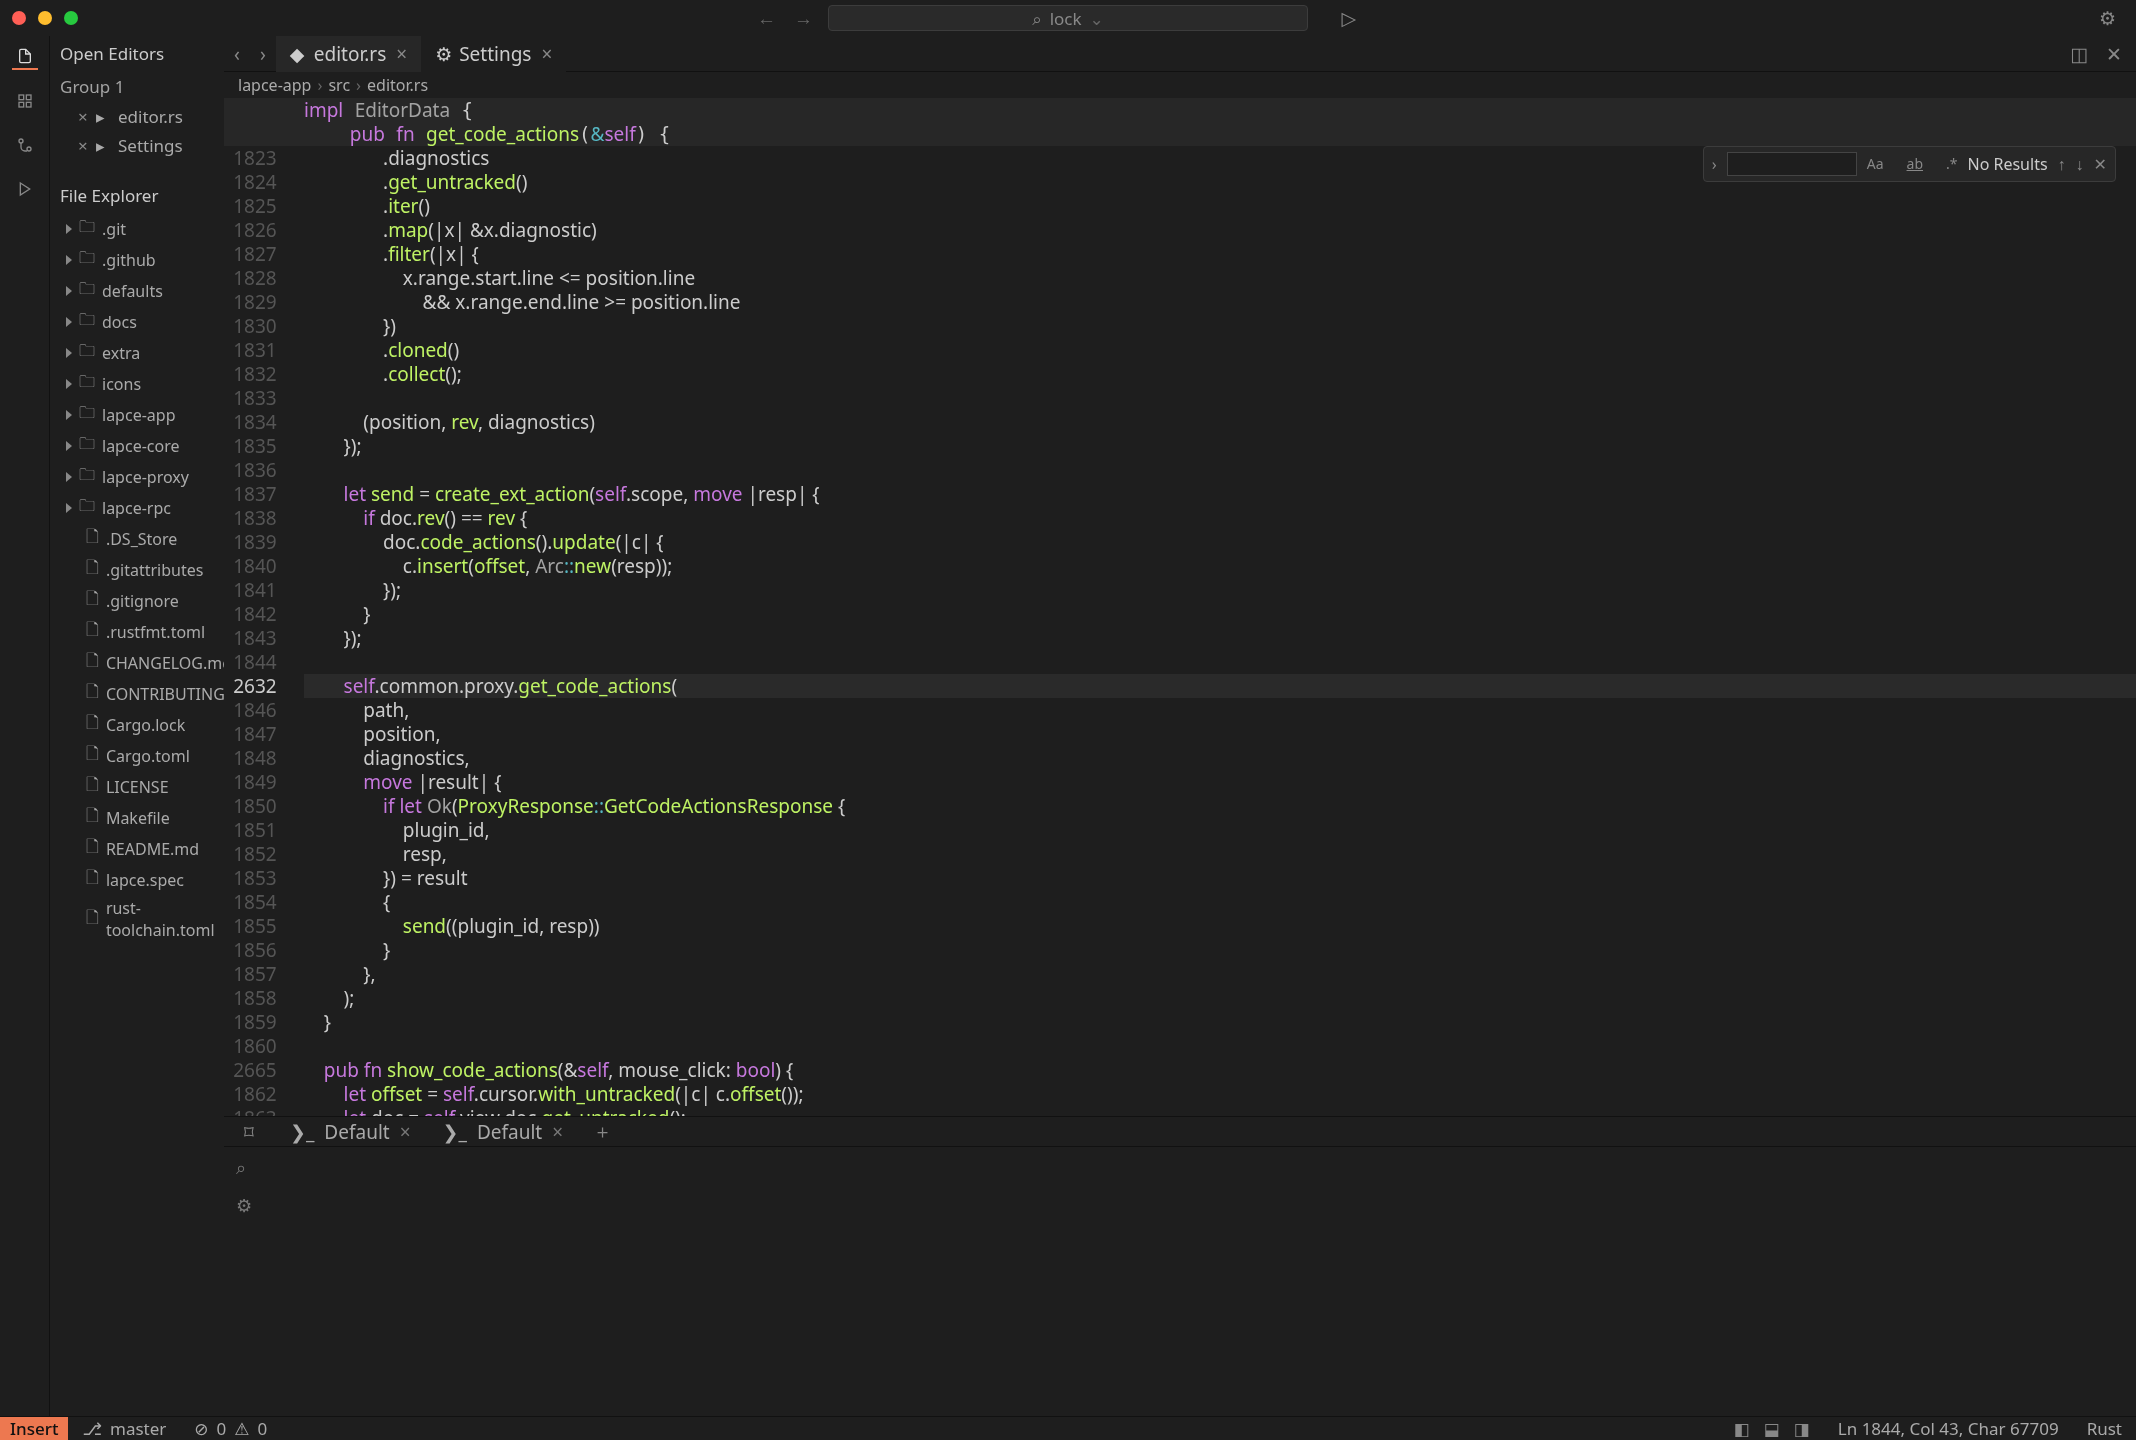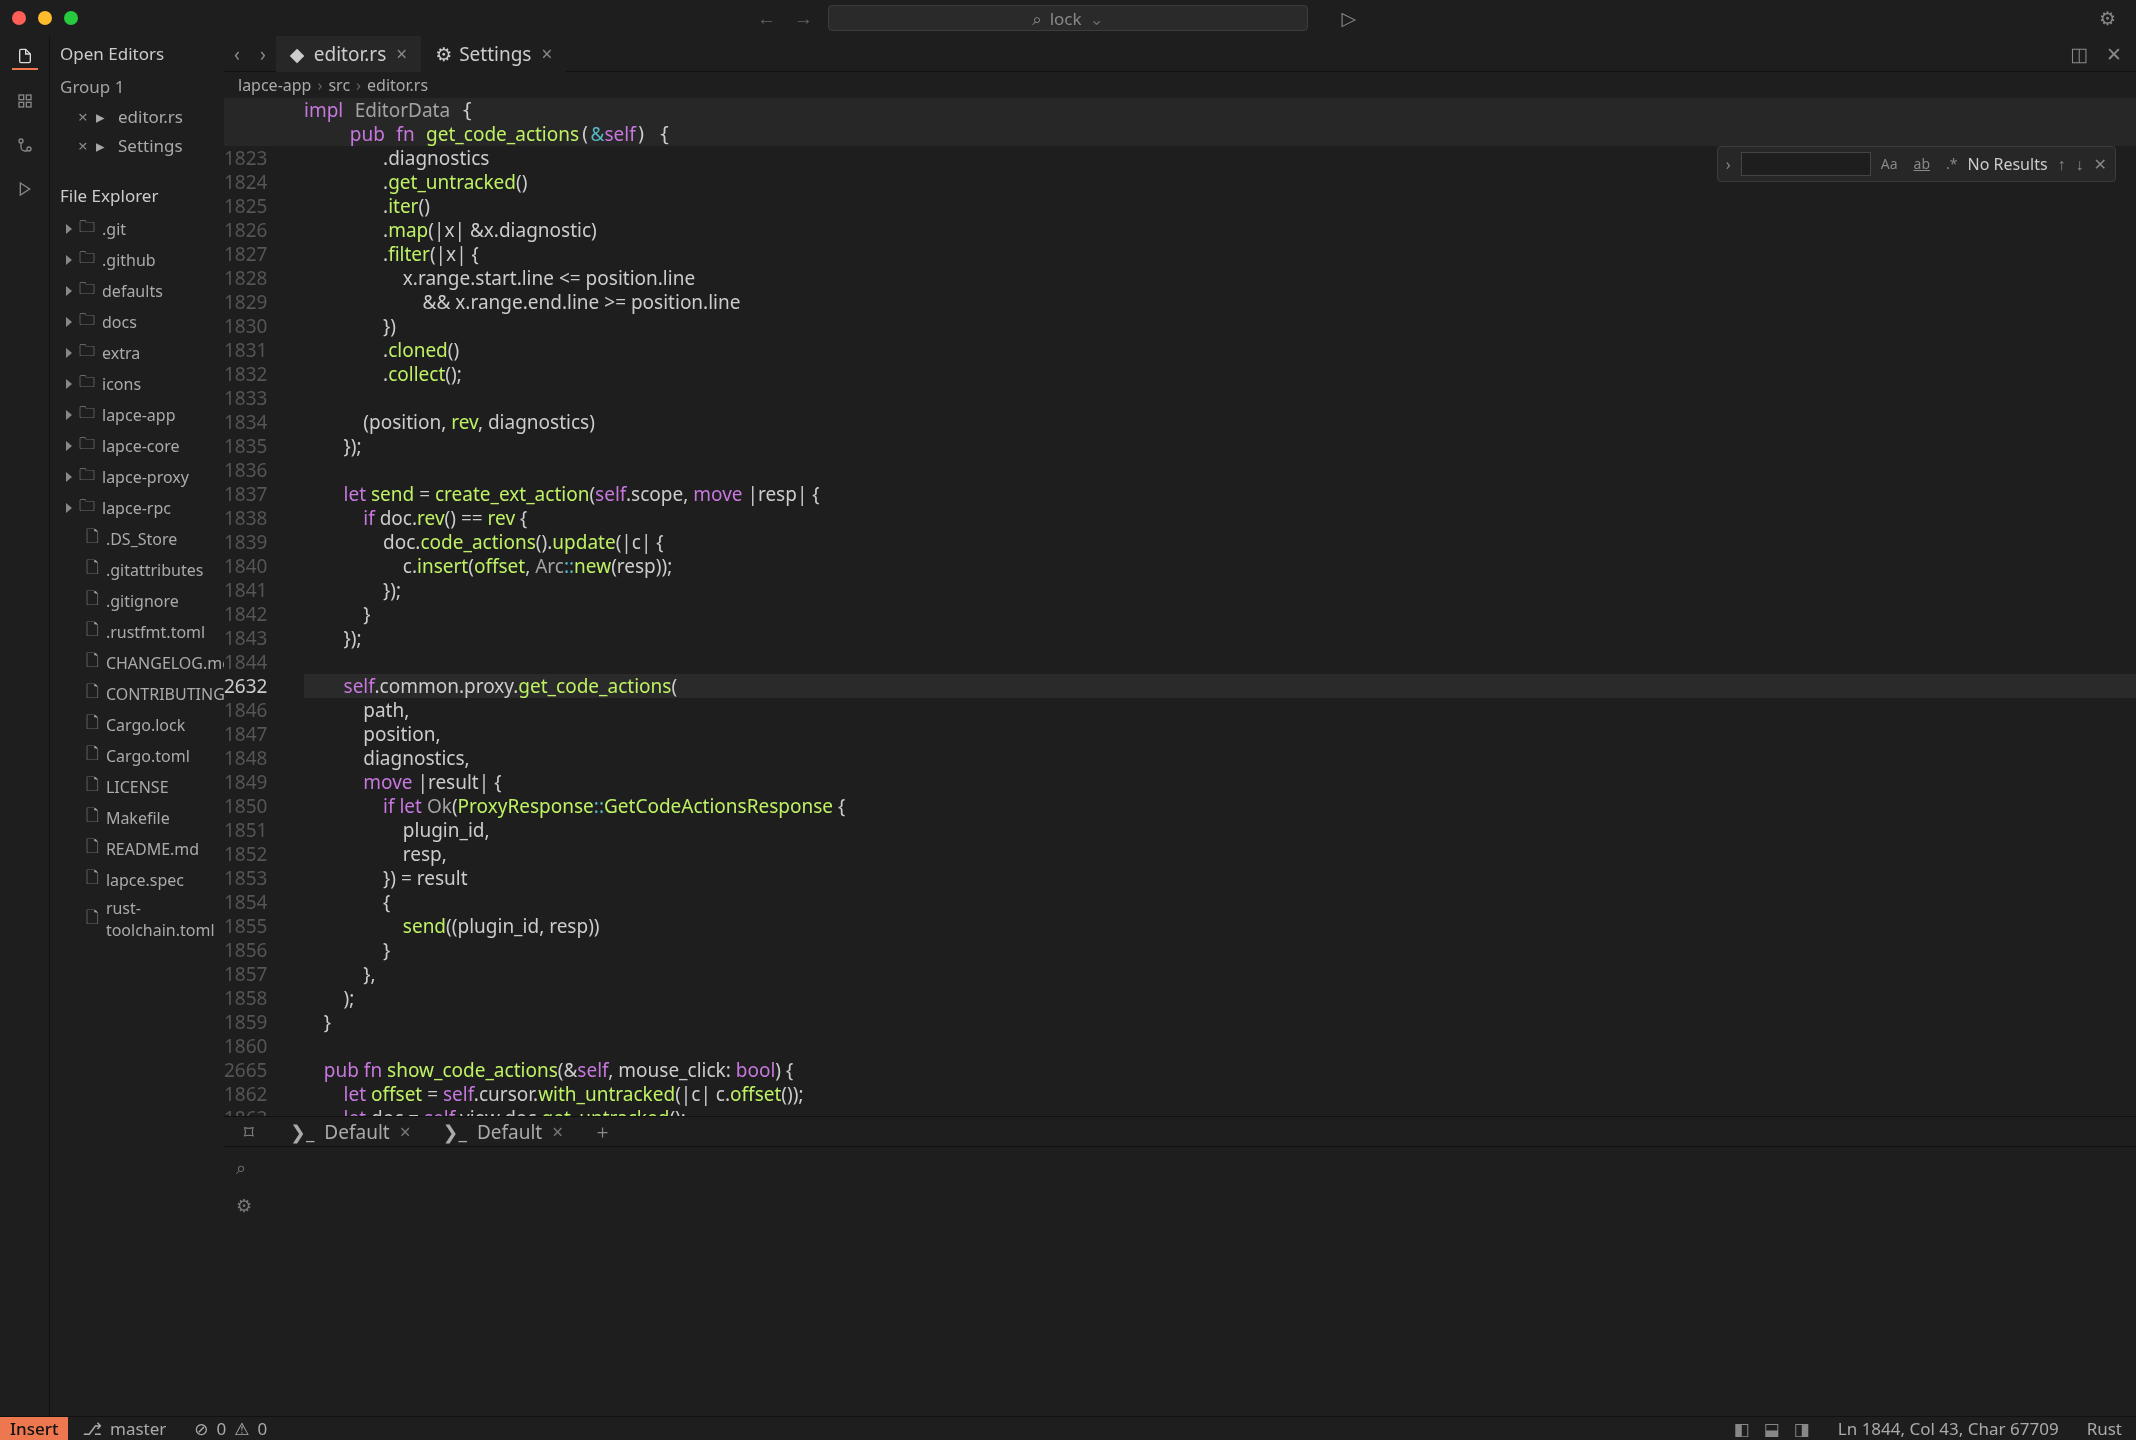--- a/index.html
+++ b/index.html
@@ -30,31 +30,31 @@
 .tabbar .back,.tabbar .fwd{padding:0 10px;color:#888;cursor:pointer}
 .tab{height:36px;display:flex;align-items:center;gap:10px;padding:0 14px;background:#1e1e1e;color:#ccc;cursor:pointer}
 .tab .tic{width:14px}
 .tab.active{background:#272727}
 .tab .close{color:#888}
 .tab-right{margin-left:auto;display:flex;gap:18px;padding-right:14px;color:#888}
 .breadcrumb{height:26px;font-size:16px;color:#aaa;display:flex;align-items:center;padding-left:14px;gap:6px}
 .breadcrumb .sep{color:#666}
 .sticky{background:#272727;font-family:ui-monospace,Menlo,monospace;font-size:19px;line-height:24px;padding-left:80px;white-space:pre}
 .code-wrap{flex:1;display:flex;overflow:hidden;font-family:ui-monospace,Menlo,monospace;font-size:19px;line-height:24px;position:relative}
-.gutter{width:80px;text-align:left;color:#555;padding-right:18px;user-select:none}
+.gutter{width:80px;text-align:center;color:#555;padding-right:18px;user-select:none}
 .gutter div{height:24px}
 .gutter div.cur{color:#ccc}
 .code{flex:1;white-space:pre;color:#ccc;position:relative}
 .code .line{height:24px}
 .code .line.cur{background:#2a2a2a}
 .k{color:#c678dd}.fn{color:#bef264}.op{color:#56b6c2}.ty{color:#a3a3a3}
 .find-widget{position:absolute;right:20px;top:0;height:36px;background:#272727;border:1px solid #3c3c3c;border-radius:4px;display:flex;align-items:center;padding:0 8px;gap:10px;font-size:16px}
 .find-widget .toggle{color:#888;cursor:pointer}
 .find-widget input{background:#1e1e1e;border:1px solid #444;height:24px;width:130px;color:#ccc;padding:0 6px}
-.find-widget .opts{display:flex;gap:16px;color:#888;font-size:14px}
+.find-widget .opts{display:flex;gap:23px;color:#888;font-size:14px}
 .find-widget .msg{color:#ccc}
 .find-widget .nav{color:#888;cursor:pointer}
 .panel{height:300px;background:#1e1e1e;border-top:1px solid #111;display:flex;flex-direction:column}
 .panel .p-tabs{height:30px;display:flex;align-items:center;border-bottom:1px solid #111}
 .panel .p-side{width:50px;display:flex;align-items:center;justify-content:center;color:#888}
 .panel .p-tab{display:flex;align-items:center;gap:10px;padding:0 16px;height:30px;color:#aaa;cursor:pointer}
 .panel .p-tab .close{color:#777}
 .panel .plus{padding:0 14px;color:#888;cursor:pointer}
 .panel .term{flex:1;padding:8px 12px 8px 60px;font-family:ui-monospace,Menlo,monospace;font-size:18px;line-height:24px;color:#ccc;position:relative}
 .panel .term-icons{position:absolute;left:12px;top:8px;display:flex;flex-direction:column;gap:14px;color:#777}

